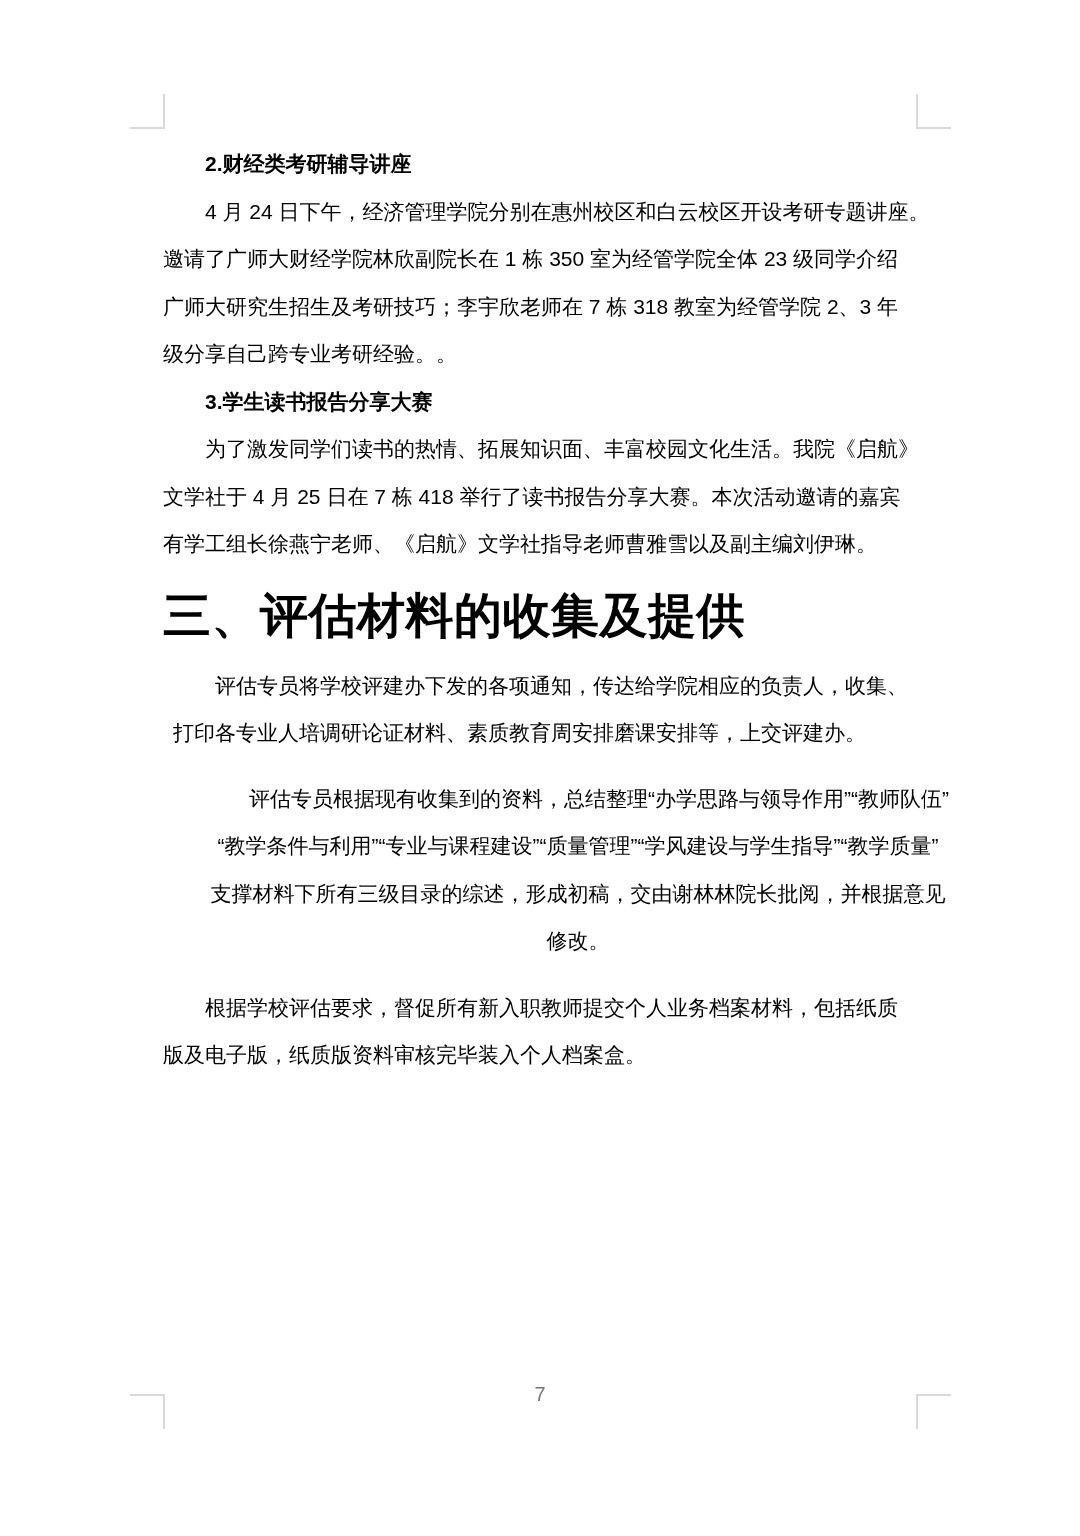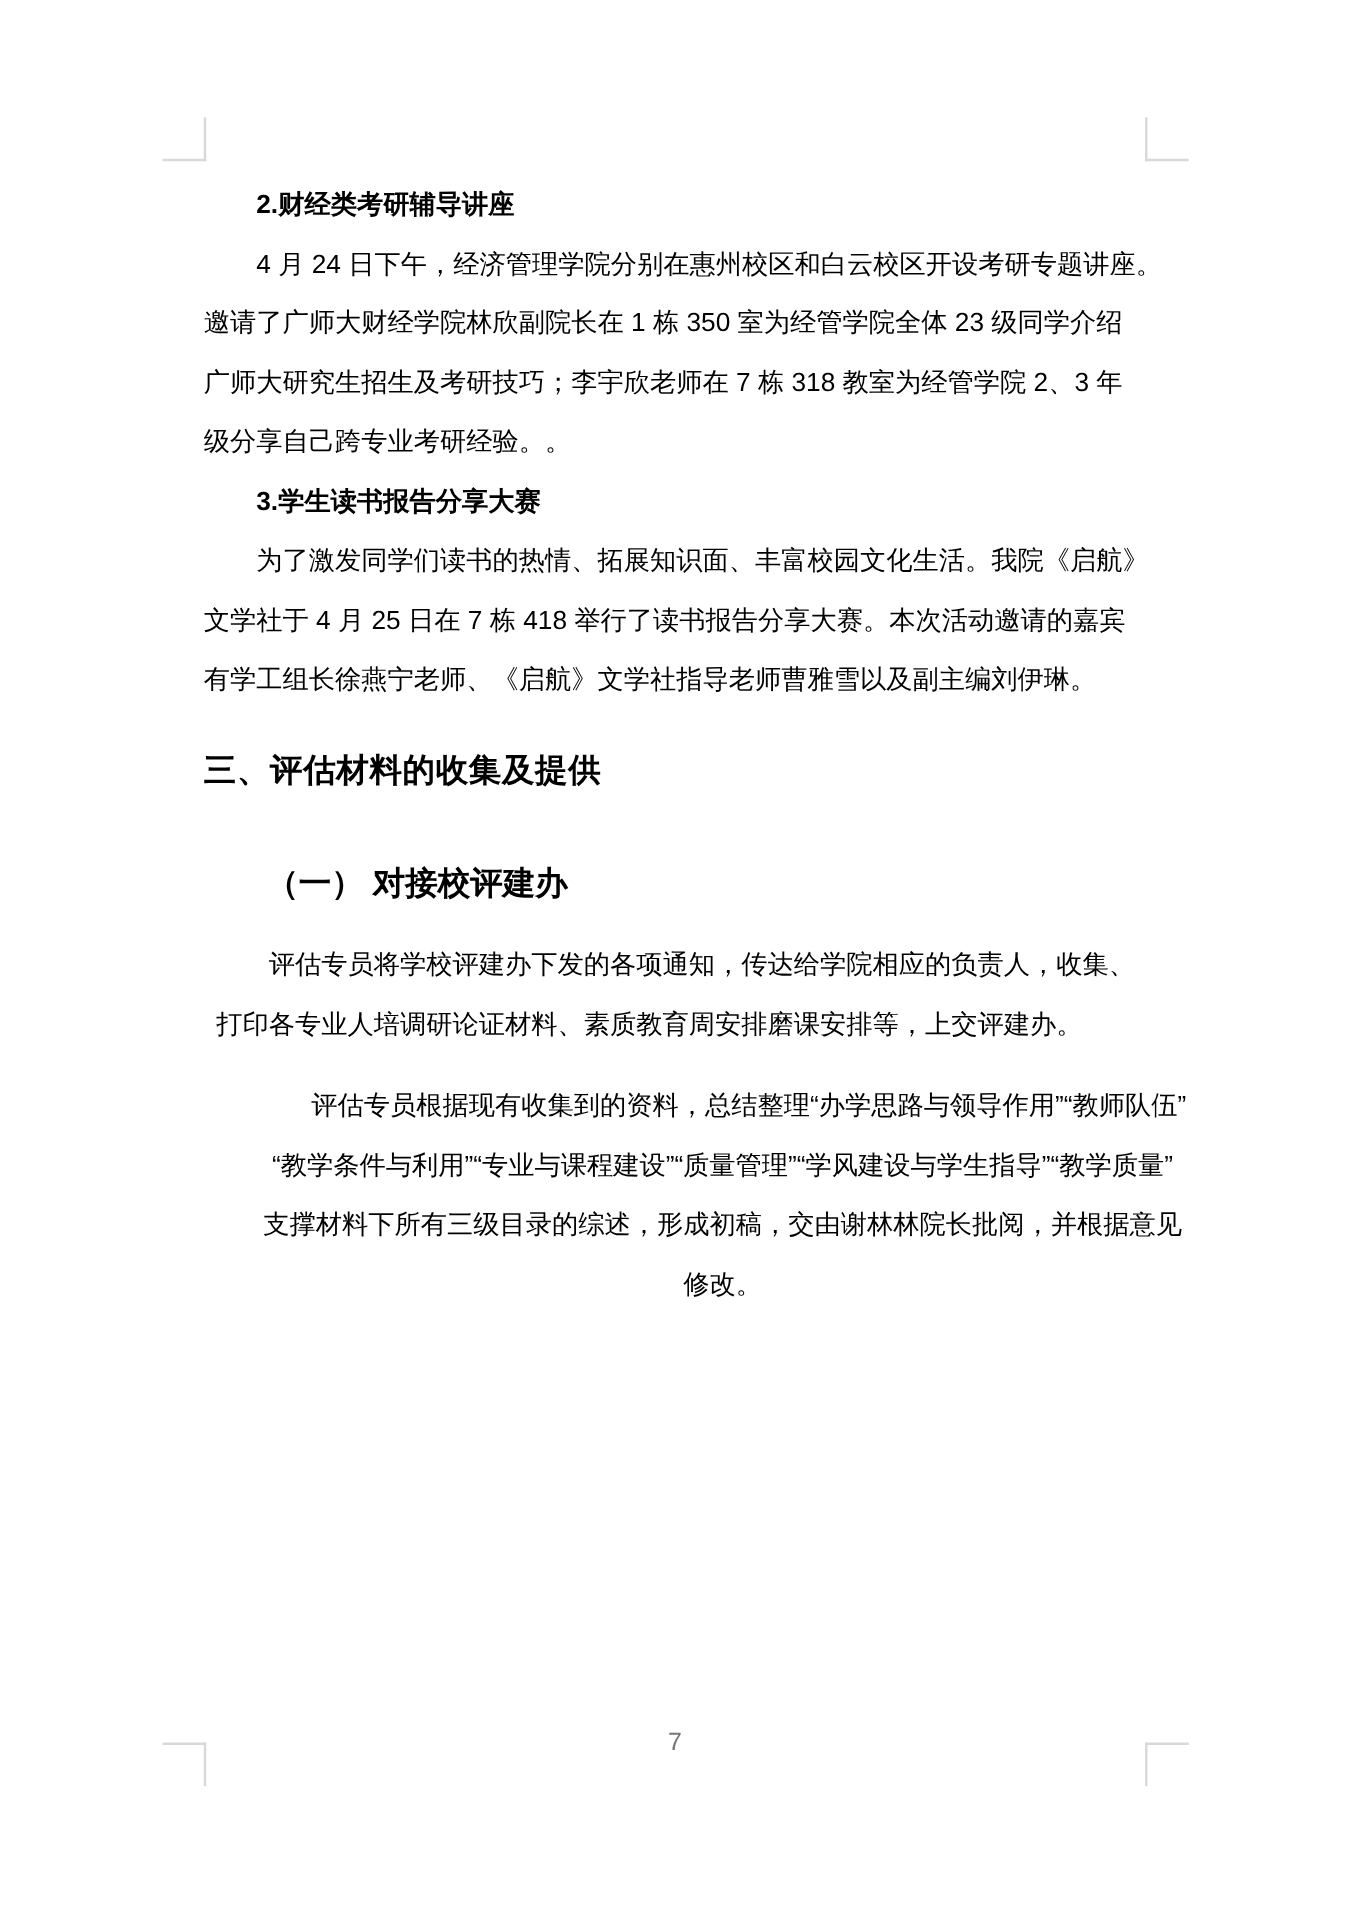--- a/index.html
+++ b/index.html
@@ -35,21 +35,21 @@
   .blk {
     margin: 0;
     font-size: 21px;
     line-height: 47.5px;
     white-space: pre-wrap;
     color: #000000;
   }
   .indent  { text-indent: 42px; }
   .bold    { font-weight: bold; }
   .h1 {
-    font-size: 26px;
+    font-size: 48px;
     line-height: 56px;
     font-weight: bold;
     margin-top: 20px;
     letter-spacing: 0.5px;
   }
   .h2 {
     font-size: 26px;
     line-height: 47.5px;
     font-weight: bold;
     text-indent: 50px;
@@ -85,24 +85,25 @@
     <p class="blk bold indent" id="h3a">2.财经类考研辅导讲座</p>
     <p class="blk indent" id="p2">4 月 24 日下午，经济管理学院分别在惠州校区和白云校区开设考研专题讲座。
 邀请了广师大财经学院林欣副院长在 1 栋 350 室为经管学院全体 23 级同学介绍
 广师大研究生招生及考研技巧；李宇欣老师在 7 栋 318 教室为经管学院 2、3 年
 级分享自己跨专业考研经验。。</p>
     <p class="blk bold indent" id="h3b">3.学生读书报告分享大赛</p>
     <p class="blk indent" id="p3">为了激发同学们读书的热情、拓展知识面、丰富校园文化生活。我院《启航》
 文学社于 4 月 25 日在 7 栋 418 举行了读书报告分享大赛。本次活动邀请的嘉宾
 有学工组长徐燕宁老师、《启航》文学社指导老师曹雅雪以及副主编刘伊琳。</p>
     <p class="blk h1" id="h1">三、评估材料的收集及提供</p>
-    <p class="blk h2" id="h2a">（一） 对接校评建办</p>
     <p class="blk indent" id="p4">评估专员将学校评建办下发的各项通知，传达给学院相应的负责人，收集、
 打印各专业人培调研论证材料、素质教育周安排磨课安排等，上交评建办。</p>
     <p class="blk indent" id="p5">评估专员根据现有收集到的资料，总结整理“办学思路与领导作用”“教师队伍”
 “教学条件与利用”“专业与课程建设”“质量管理”“学风建设与学生指导”“教学质量”
 支撑材料下所有三级目录的综述，形成初稿，交由谢林林院长批阅，并根据意见
 修改。</p>
+    <p class="blk indent" id="p6">根据学校评估要求，督促所有新入职教师提交个人业务档案材料，包括纸质
+版及电子版，纸质版资料审核完毕装入个人档案盒。</p>
   </div>
 
   <div class="footer">7</div>
 
 </div>
 
 </body></html>

